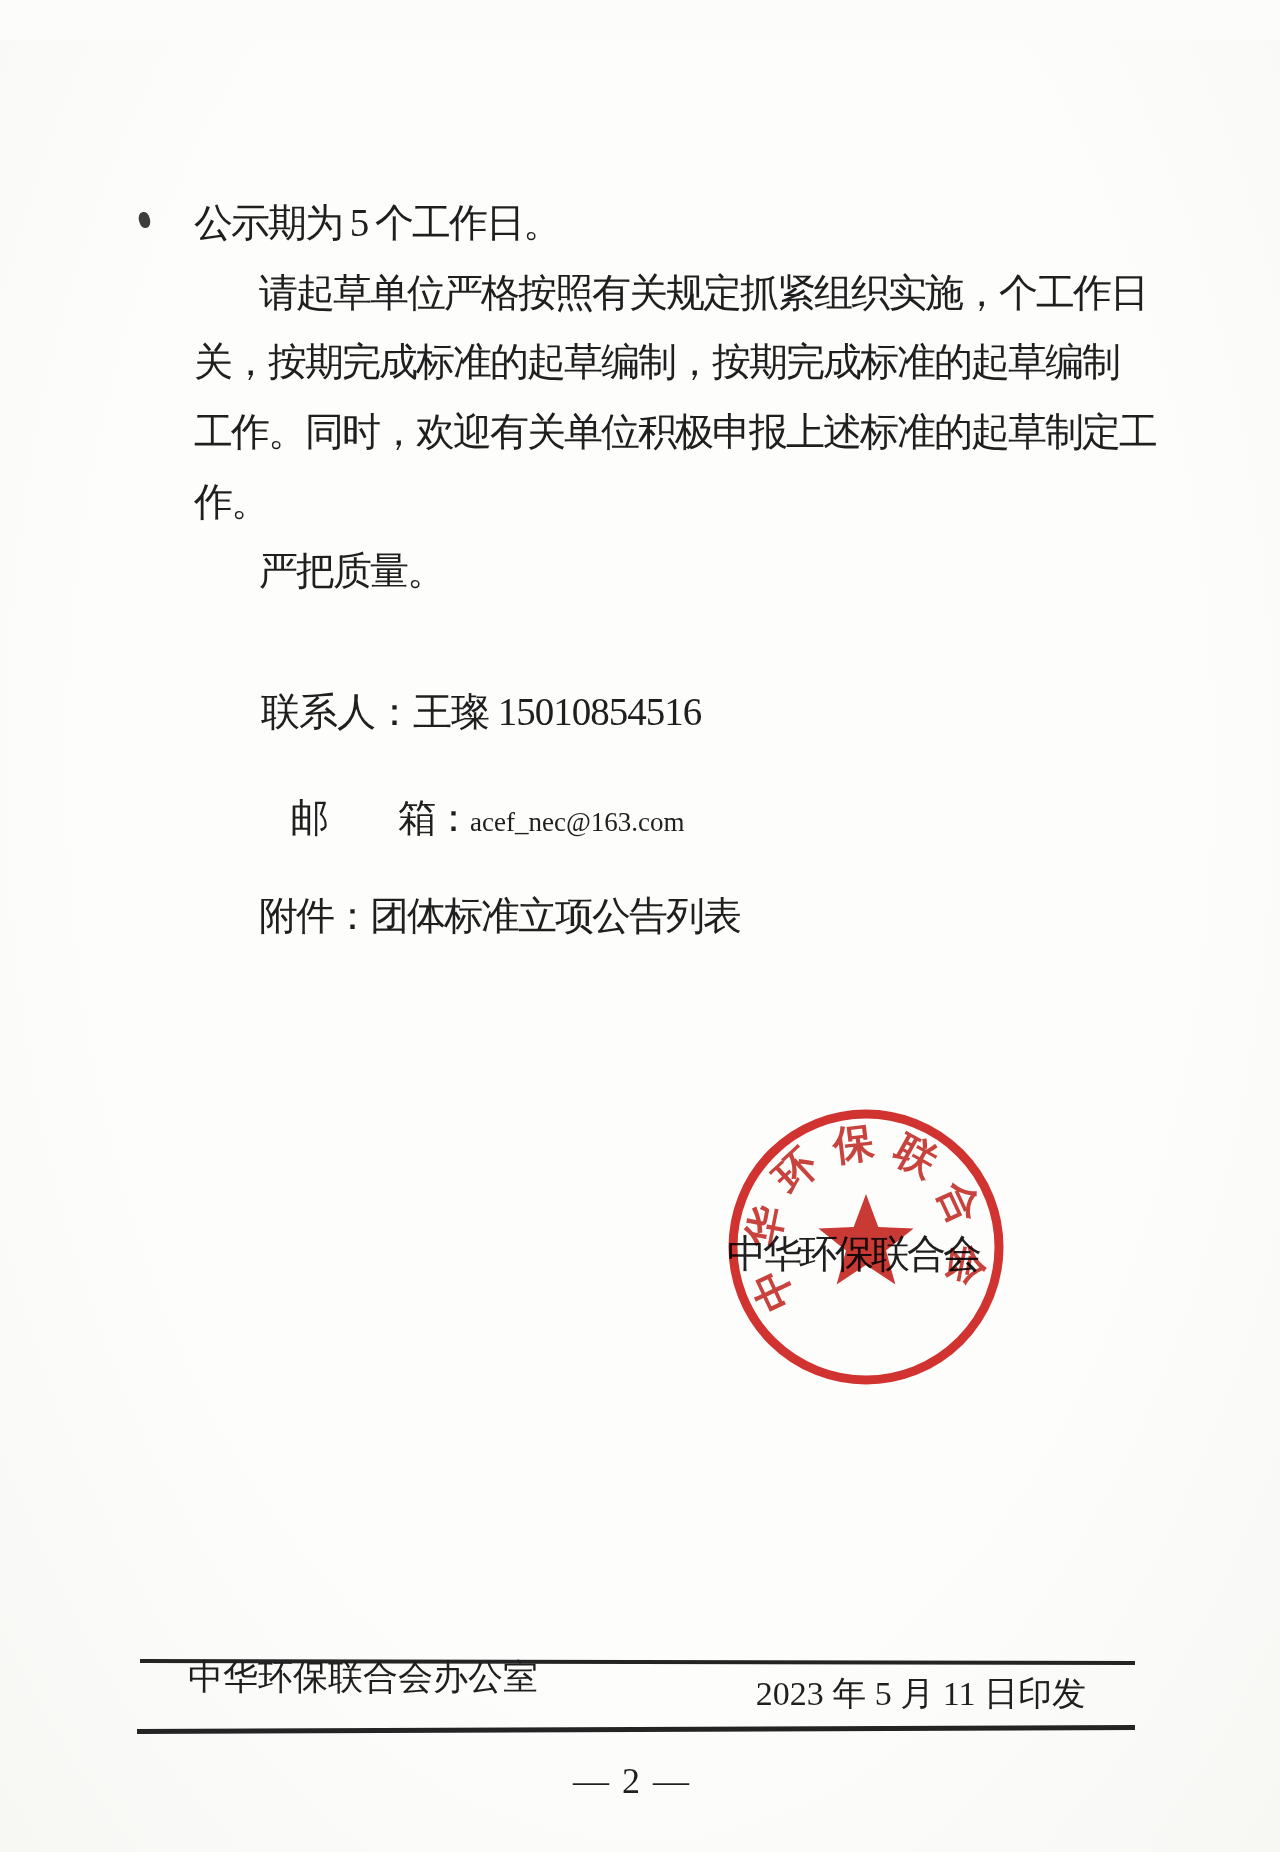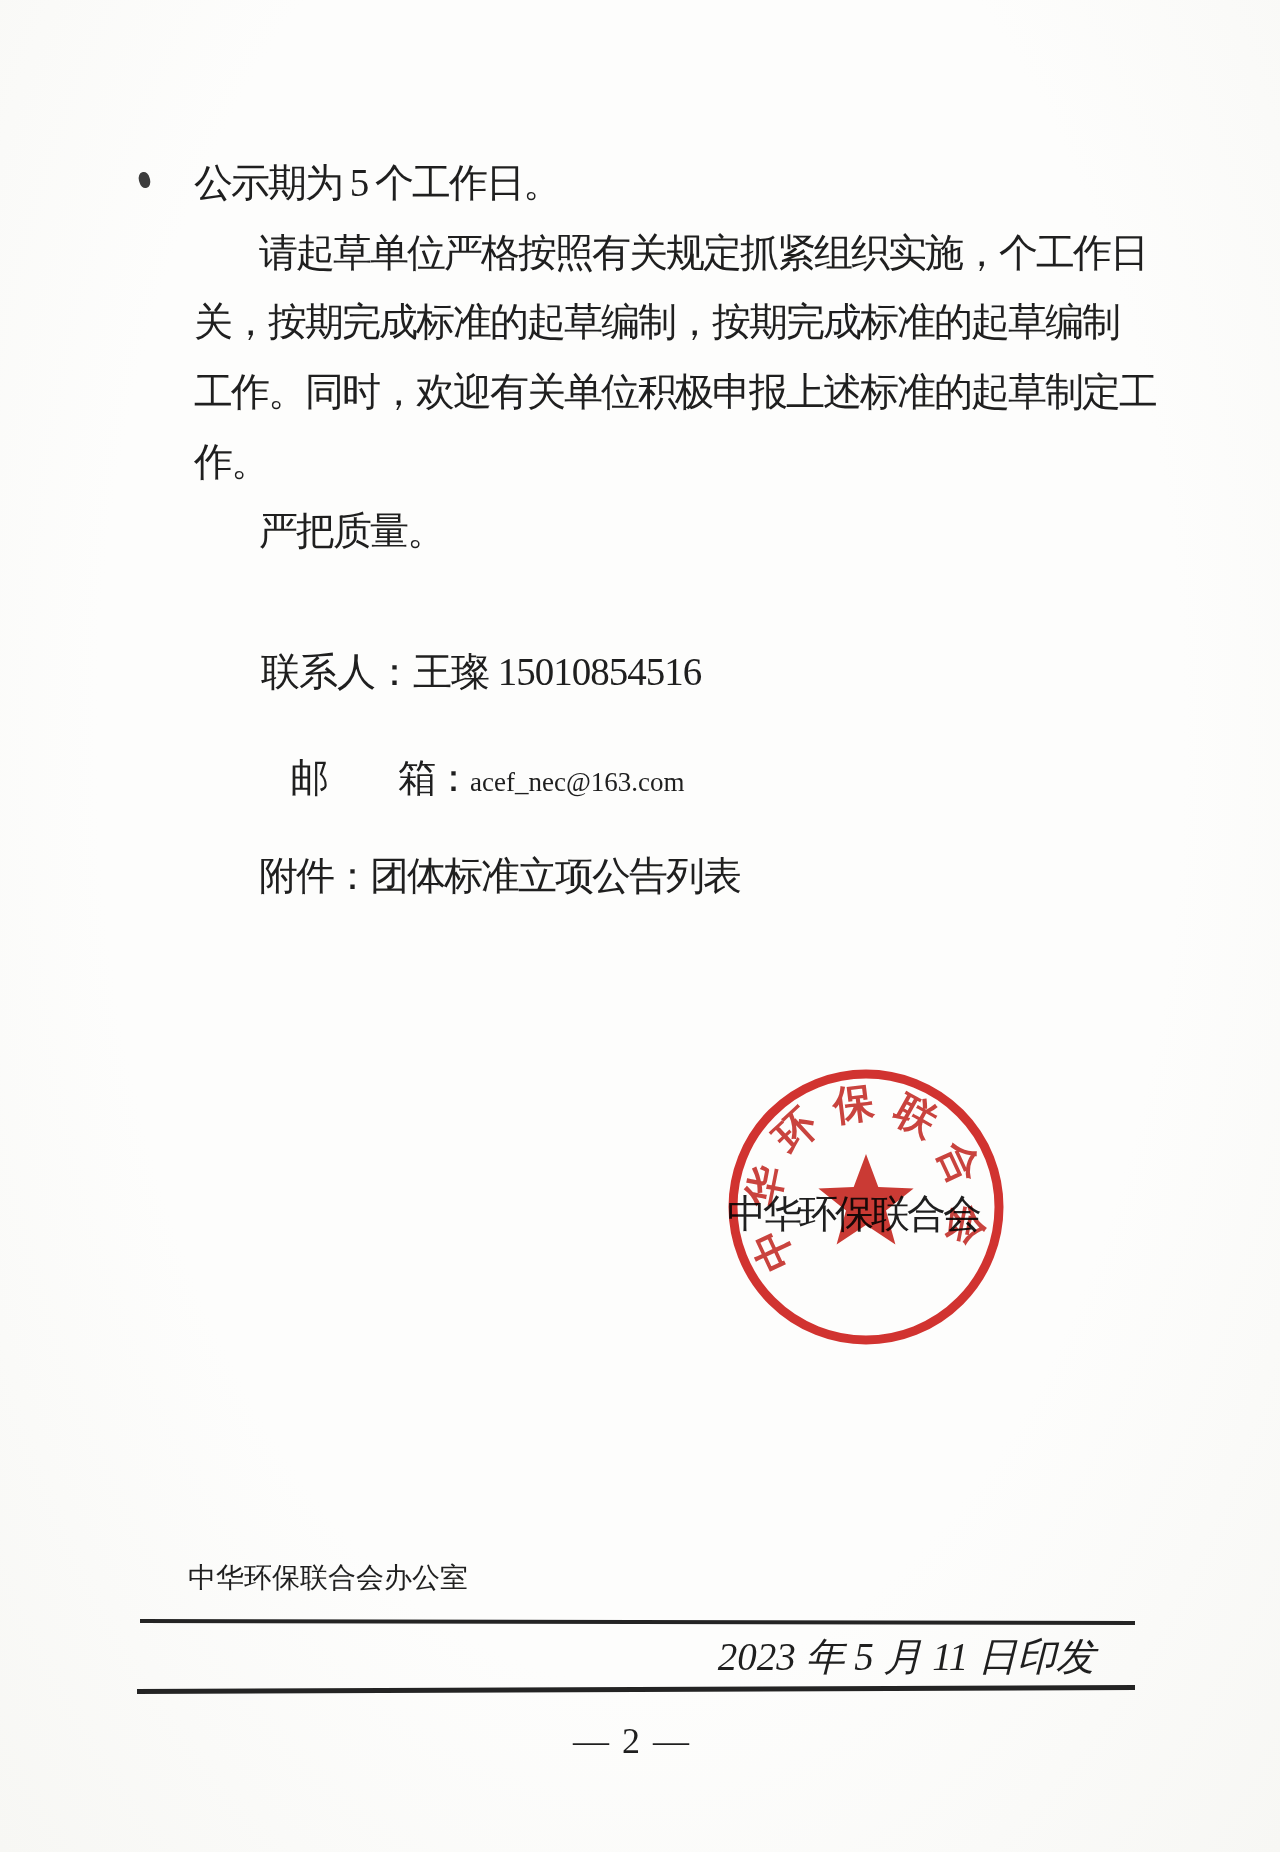--- a/index.html
+++ b/index.html
@@ -3,37 +3,37 @@
 <meta charset="utf-8">
 <style>
   html,body{margin:0;padding:0;}
   body{
     width:1280px;height:1852px;position:relative;overflow:hidden;
     background:#fcfcfa;
     font-family:"Liberation Serif","DejaVu Serif",serif;
     color:#1e1e1e;
   }
   .page{position:absolute;inset:0;background:
-    radial-gradient(ellipse at 50% 40%, #fdfdfc 60%, #f7f7f4 100%);}
+    radial-gradient(ellipse at 50% 40%, #fdfdfc 60%, #f7f7f4 100%); margin-top: 40px;}
   .tline{
     position:absolute;line-height:1;white-space:pre;
     font-size:39px;letter-spacing:-2px;color:#1f1f1f;
     font-family:"Liberation Serif","DejaVu Serif",serif;
   }
   .mono{font-family:Liberation Serif, serif;font-size:27px;letter-spacing:0;}
   .sig{letter-spacing:-3px;}
   .speck{
     position:absolute;left:139px;top:172px;width:11px;height:16px;
     background:#1b1b1b;border-radius:45%;opacity:.85;transform:rotate(-14deg);
   }
   .rule{position:absolute;background:#242424;}
   .rule-top{left:140px;top:1620px;width:995px;height:4px;transform:rotate(0.12deg);}
   .rule-bottom{left:137px;top:1687px;width:998px;height:5px;transform:rotate(-0.22deg);}
-  .footer-office{left:188px;top:1564px;font-size:28px;letter-spacing:0;}
-  .footer-date{right:185px;top:1637px;font-size:39px;letter-spacing:0;font-style:italic;}
+  .footer-office{left:188px;top:1620px;font-size:35px;letter-spacing:0;}
+  .footer-date{right:194px;top:1637px;font-size:34px;letter-spacing:0;}
   .pagenum{left:0;top:1723px;width:1264px;text-align:center;font-size:36px;letter-spacing:2px;}
   .seal{
     position:absolute;left:716px;top:1056px;width:300px;height:300px;
     mix-blend-mode:multiply;z-index:5;
   }
   .sig-org{left:727px;top:1194px;z-index:2;}
   .sig-date{left:727px;top:1243px;z-index:2;letter-spacing:0;}
   .contact-line{letter-spacing:-1px;}
 </style>
 </head>

